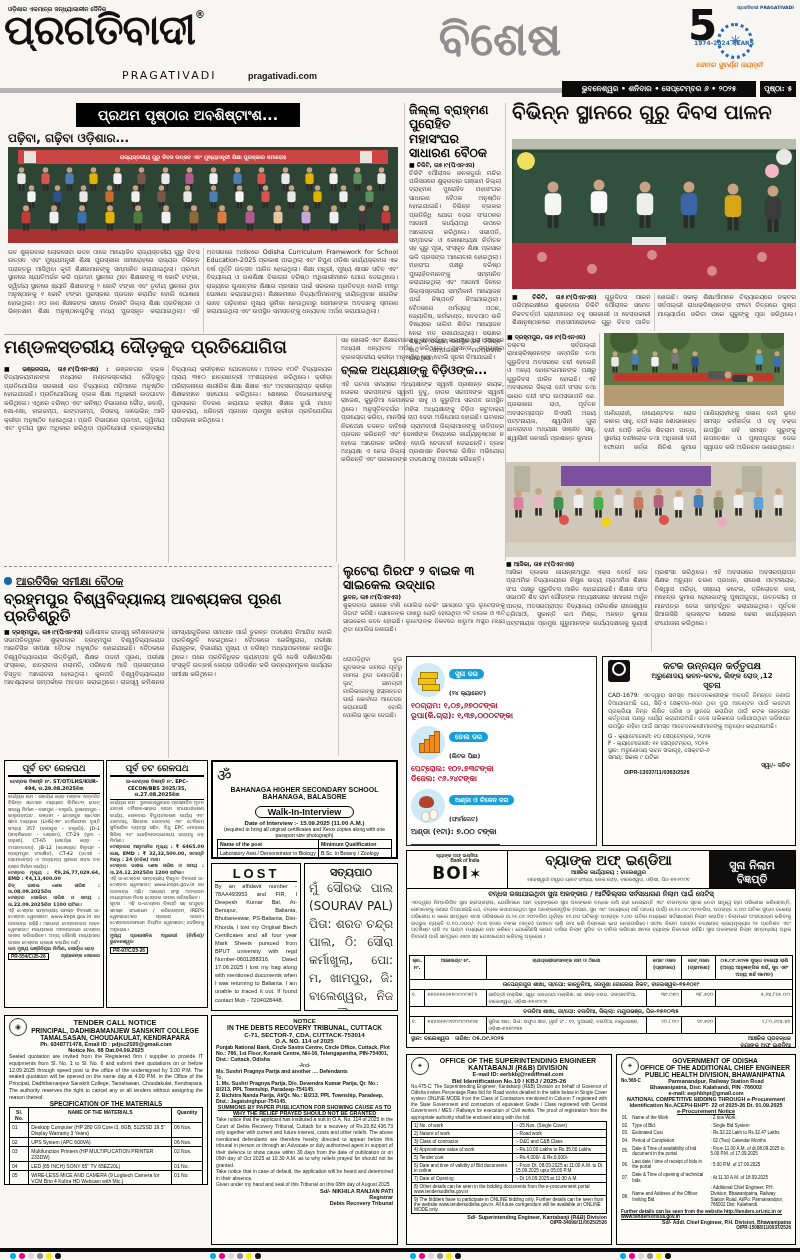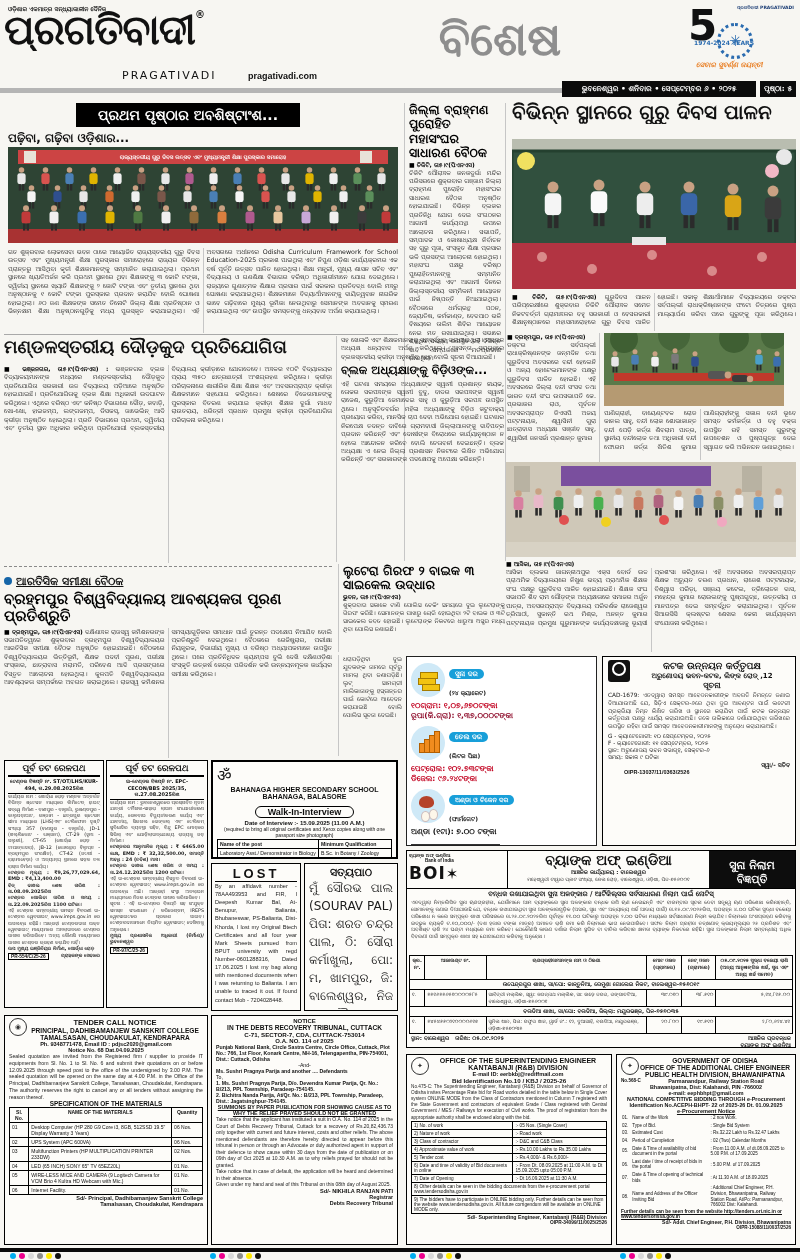--- a/index.html
+++ b/index.html
@@ -79,40 +79,40 @@
   .hen{position:absolute;left:8px;top:7px;width:15px;height:12px;background:#b5422a;border-radius:50% 50% 40% 40%;}
   .egg{position:absolute;width:7px;height:9px;background:#fdf7ea;border:0.5px solid #cbb;border-radius:50%;}
   
   #cda{left:602px;top:656px;width:194px;height:190px;border:1.6px solid #000;background:#fdfcf9;padding:3px 5px;box-sizing:border-box;}
   #cda .logo{float:left;width:22px;height:22px;background:#111;border-radius:3px;color:#fff;text-align:center;margin-right:4px;}
   #cda .logo .o{display:block;width:10px;height:10px;border:2px solid #fff;border-radius:50%;margin:2px auto 0;}
   #cda .logo .t{font-size:4.5px;font-weight:bold;}
   
   #boi{left:406px;top:850px;width:390px;height:198px;border:1.6px solid #000;background:#fdfcf9;box-sizing:border-box;}
   #boi .hdr{display:flex;border-bottom:1px solid #000;}
-  #boi .lcell{width:96px;border-right:1px solid #000;padding:2px;}
+  #boi .lcell{width:96px;border-right:1px solid #000;padding:2px;text-align:center;}
   #boi .mcell{flex:1;padding:1px 4px;text-align:center;}
   #boi .rcell{width:86px;background:#0d0d0d;color:#fff;text-align:center;padding-top:8px;font-weight:bold;font-size:11px;line-height:1.3;}
   #boi .boitxt{font-size:17px;font-weight:900;letter-spacing:1px;display:inline-block;}
   #boi .star{font-size:15px;font-weight:900;}
   #boi table{width:100%;font-size:5px;}
   #boi .sec{font-weight:bold;text-align:center;font-size:5.6px;}
   
   #rail1{left:4px;top:760px;width:100px;height:248px;border:1.5px solid #000;background:#fcfbf8;padding:2px 3px;box-sizing:border-box;}
   #rail2{left:106px;top:760px;width:102px;height:248px;border:1.5px solid #000;background:#fcfbf8;padding:2px 3px;box-sizing:border-box;}
   .railhdr{font-size:9px;font-weight:bold;text-align:center;border-bottom:2px solid #000;padding-bottom:1px;}
   .railno{font-size:5px;font-weight:bold;text-align:center;border-bottom:1px solid #000;padding:1px 0;}
   .railtx{font-size:4.8px;text-align:justify;line-height:1.32;color:#222;}
   .prbox{display:inline-block;border:0.8px solid #000;font-size:4.8px;font-weight:bold;padding:0 2px;}
   #school{left:211px;top:760px;width:187px;height:99px;border:2px solid #000;background:#fdfcf9;padding:2px 4px;box-sizing:border-box;}
   #school .pill2{display:inline-block;border:1.6px solid #000;border-radius:10px;font-size:9px;font-weight:bold;padding:0 12px;}
   #lost{left:211px;top:863px;width:90px;height:148px;border:1.6px solid #000;background:#fdfcf9;padding:2px 3px;box-sizing:border-box;}
   #sat{left:304px;top:863px;width:94px;height:148px;border:1.6px solid #000;background:#fdfcf9;padding:2px 4px;box-sizing:border-box;}
   #drt{left:211px;top:1015px;width:187px;height:230px;border:1.6px solid #000;background:#fdfcf9;padding:2px 4px;box-sizing:border-box;}
-  #college{left:4px;top:1015px;width:204px;height:230px;border:1.6px solid #000;background:#fdfcf9;padding:2px 4px;box-sizing:border-box;}
+  #college{left:4px;top:1015px;width:204px;height:170px;border:1.6px solid #000;background:#fdfcf9;padding:2px 4px;box-sizing:border-box;}
   #college .logo,#kbj .logo,#bhp .logo{width:16px;height:16px;border:1.2px solid #333;border-radius:50%;float:left;text-align:center;font-size:7px;line-height:15px;color:#333;}
   #kbj{left:406px;top:1054px;width:206px;height:191px;border:1.6px solid #000;background:#fdfcf9;padding:2px 4px;box-sizing:border-box;}
   #bhp{left:616px;top:1054px;width:180px;height:191px;border:1.6px solid #000;background:#fdfcf9;padding:2px 4px;box-sizing:border-box;}
   .tiny{font-size:4.7px;line-height:1.3;}
   #brule{left:0;top:1248px;width:800px;height:4px;background:#0a0a0a;}
   .dots{position:absolute;top:1253px;display:flex;gap:3px;}
   .dots span{width:6px;height:6px;border-radius:50%;display:inline-block;}
 </style>
 </head>
 <body>

